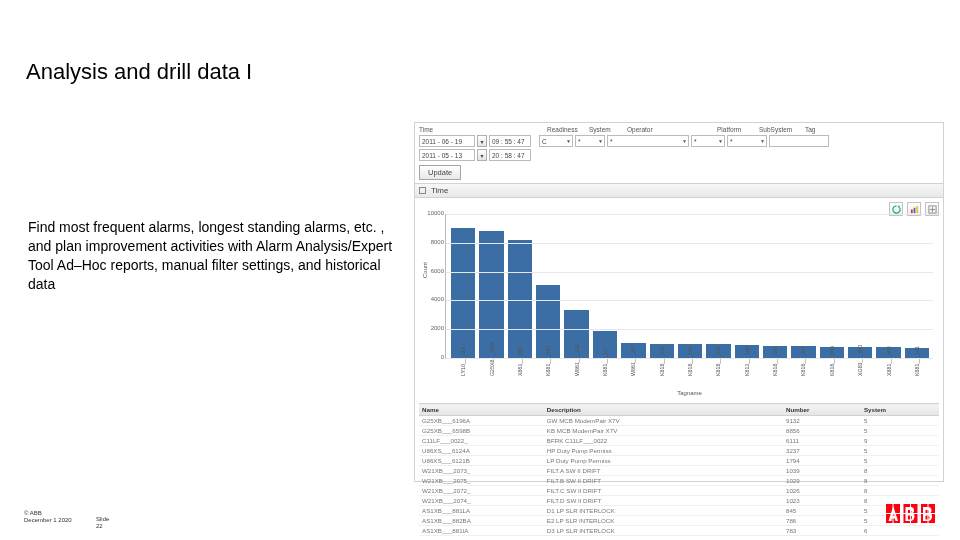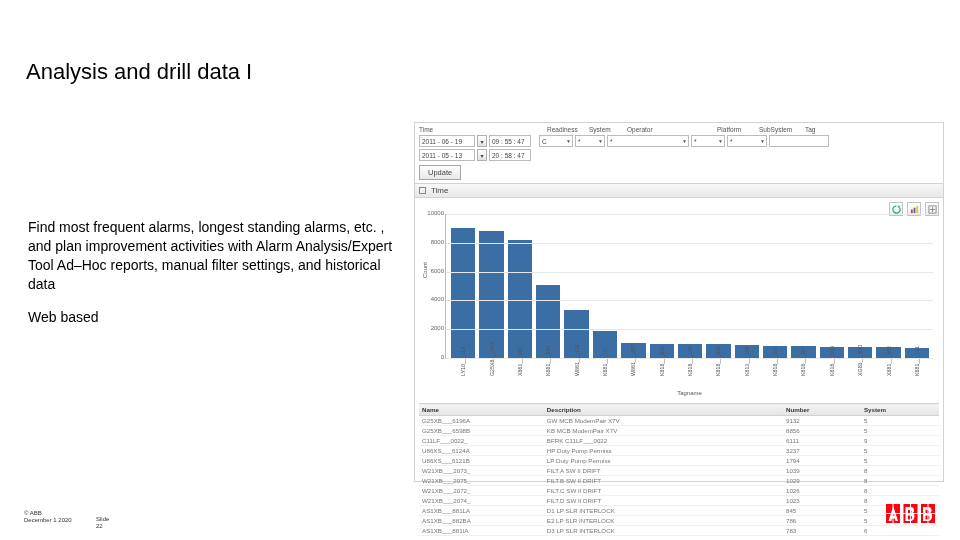--- a/index.html
+++ b/index.html
@@ -88,21 +88,20 @@
 
 <div class="title-block">
   <h1>
     <br>
     <span>Analysis and drill data I</span>
   </h1>
 </div>
 
 <div class="body-text">
   <p>Find most frequent alarms, longest standing alarms, etc. , and plan improvement activities with Alarm Analysis/Expert Tool  Ad–Hoc reports, manual filter settings, and historical data</p>
-  <p>Web based</p>
 </div>
 
 <div class="app-panel">
 
 
   <div class="filter-body">
     <div class="col-labels">
       <span style="width:60px">Time</span>
       <span style="width:58px"></span>
       <span style="width:4px"></span>

